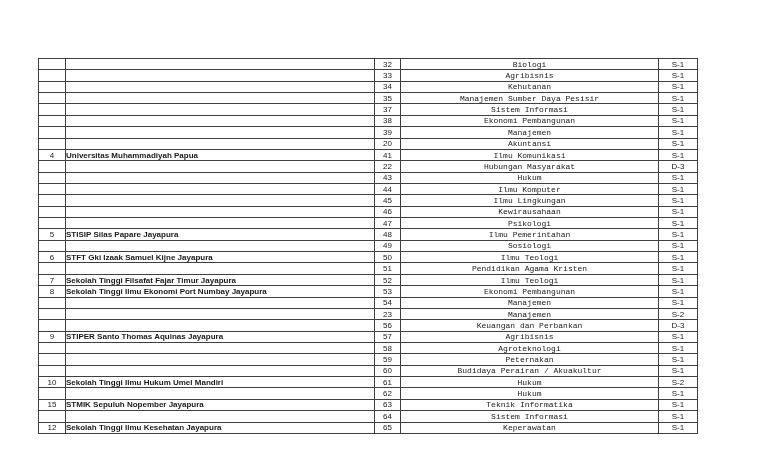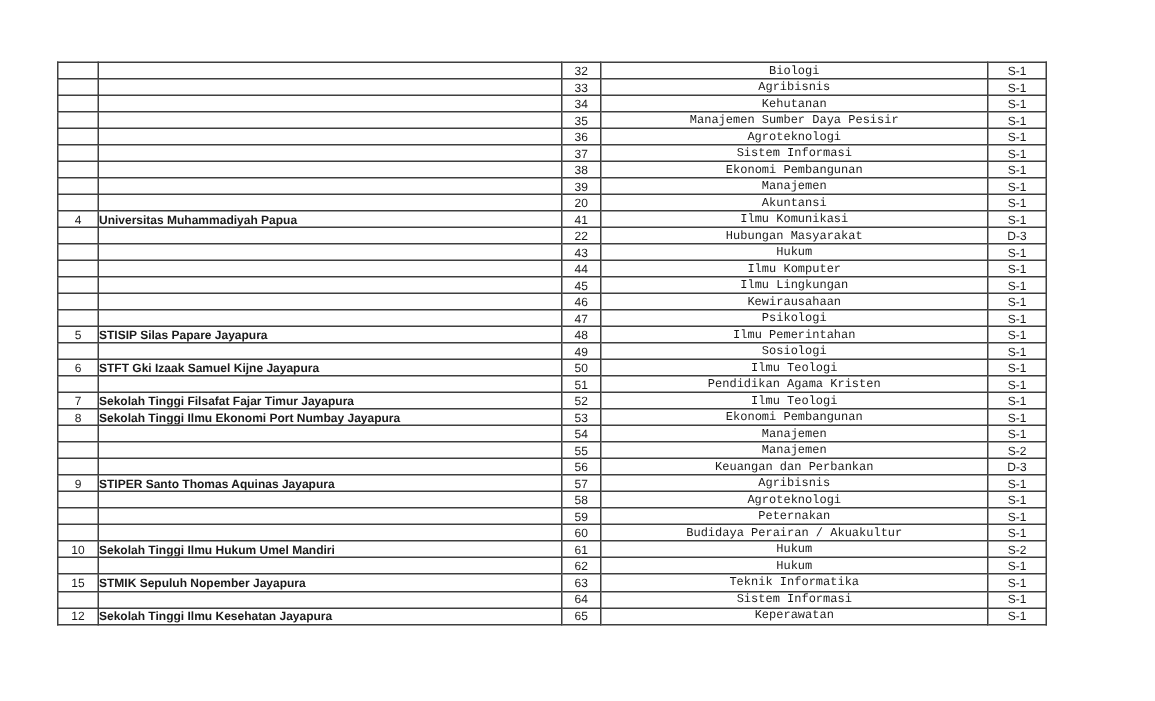--- a/index.html
+++ b/index.html
@@ -9,21 +9,21 @@
     font-family: "Liberation Sans", sans-serif;
     overflow: hidden;
   }
   .page {
     position: relative;
     width: 770px; height: 467px;
     background: #ffffff;
   }
   table.univ-table {
     position: absolute;
-    left: 38px; top: 41px;
+    left: 38px; top: 58px;
     width: 659px; height: 376px;
     border-collapse: collapse;
     table-layout: fixed;
   }
   table.univ-table td {
     border: 1px solid #3f3f3f;
     font-size: 8px;
     line-height: 9px;
     color: #1a1a1a;
     vertical-align: middle;
@@ -74,27 +74,20 @@
         <tr>
     <td class="c-univno"></td>
     <td class="c-univ"></td>
     <td class="c-progno">35</td>
     <td class="c-prog">Manajemen Sumber Daya Pesisir</td>
     <td class="c-degree">S-1</td>
   </tr>
         <tr>
     <td class="c-univno"></td>
     <td class="c-univ"></td>
-    <td class="c-progno">36</td>
-    <td class="c-prog">Agroteknologi</td>
-    <td class="c-degree">S-1</td>
-  </tr>
-        <tr>
-    <td class="c-univno"></td>
-    <td class="c-univ"></td>
     <td class="c-progno">37</td>
     <td class="c-prog">Sistem Informasi</td>
     <td class="c-degree">S-1</td>
   </tr>
         <tr>
     <td class="c-univno"></td>
     <td class="c-univ"></td>
     <td class="c-progno">38</td>
     <td class="c-prog">Ekonomi Pembangunan</td>
     <td class="c-degree">S-1</td>
@@ -207,21 +200,21 @@
         <tr>
     <td class="c-univno"></td>
     <td class="c-univ"></td>
     <td class="c-progno">54</td>
     <td class="c-prog">Manajemen</td>
     <td class="c-degree">S-1</td>
   </tr>
         <tr>
     <td class="c-univno"></td>
     <td class="c-univ"></td>
-    <td class="c-progno">55</td>
+    <td class="c-progno">23</td>
     <td class="c-prog">Manajemen</td>
     <td class="c-degree">S-2</td>
   </tr>
         <tr>
     <td class="c-univno"></td>
     <td class="c-univ"></td>
     <td class="c-progno">56</td>
     <td class="c-prog">Keuangan dan Perbankan</td>
     <td class="c-degree">D-3</td>
   </tr>

